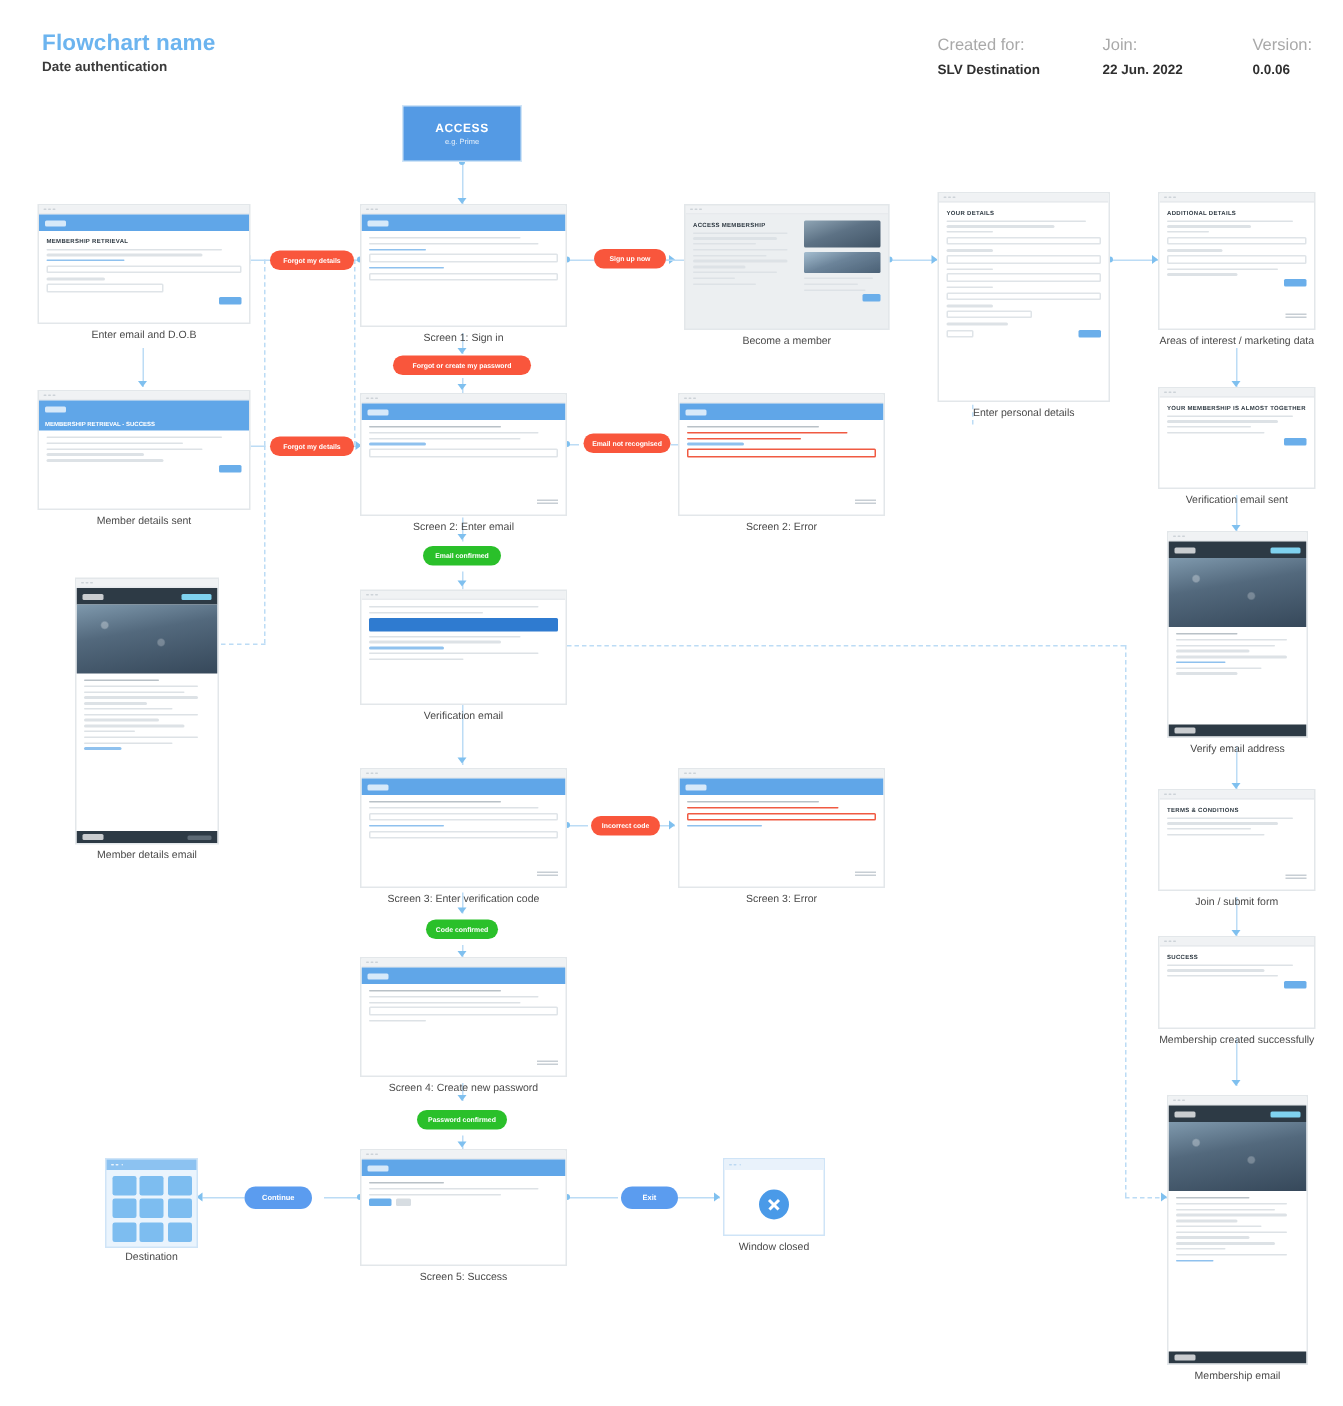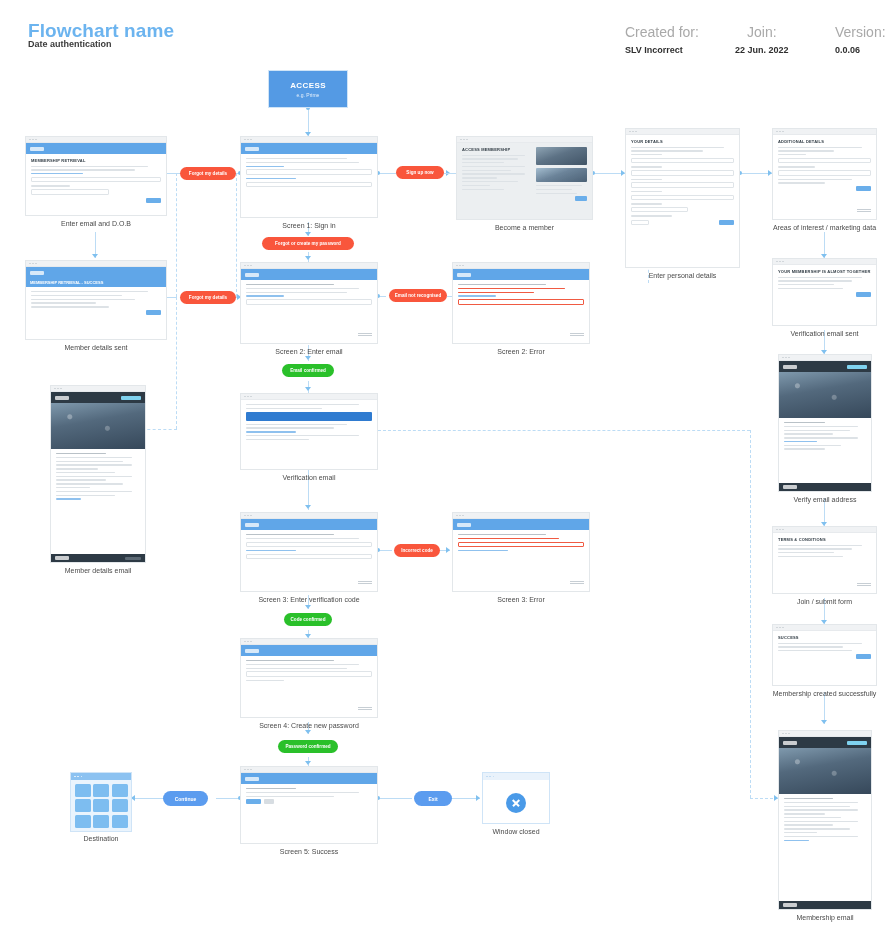--- a/index.html
+++ b/index.html
@@ -10,28 +10,28 @@
     font-family:"Liberation Sans", sans-serif;
     color:#3b3b3b;
     position:relative;
     overflow:hidden;
   }
   #canvas { position:relative; width:895px; height:937px; }
 
   
   .hdr-title {
     position:absolute; left:28px; top:20px;
-    font-size:19px; font-weight:bold; color:#6cb4ef; letter-spacing:.1px;
+    font-size:15px; font-weight:bold; color:#6cb4ef; letter-spacing:.1px;
   }
   .hdr-sub {
     position:absolute; left:28px; top:39px;
     font-size:9px; font-weight:bold; color:#3b3b3b;
   }
   .meta { position:absolute; top:24px; }
-  .meta .lbl { font-size:14px; color:#a9a9a9; font-weight:normal; white-space:nowrap;text-align:center;}
+  .meta .lbl { font-size:11px; color:#a9a9a9; font-weight:normal; white-space:nowrap;}
   .meta .val { font-size:9px; color:#2f2f2f; font-weight:bold; margin-top:5px; white-space:nowrap;}
   #meta-created { left:625px; }
   #meta-date    { left:735px; }
   #meta-version { left:835px; }
 
   
   .edge { position:absolute; background:#bcdcf5; }
   .edge.h { height:1px; }
   .edge.v { width:1px; }
   .edge.dash-h {
@@ -139,21 +139,21 @@
 </head>
 <body>
 
 <div id="canvas">
 
   <div class="hdr-title">Flowchart name</div>
   <div class="hdr-sub">Date authentication</div>
 
   <div class="meta" id="meta-created">
     <div class="lbl">Created for:</div>
-    <div class="val">SLV Incorrect</div>
+    <div class="val">SLV Destination</div>
   </div>
   <div class="meta" id="meta-date">
     <div class="lbl">Join:</div>
     <div class="val">22 Jun. 2022</div>
   </div>
   <div class="meta" id="meta-version">
     <div class="lbl">Version:</div>
     <div class="val">0.0.06</div>
   </div>
 

